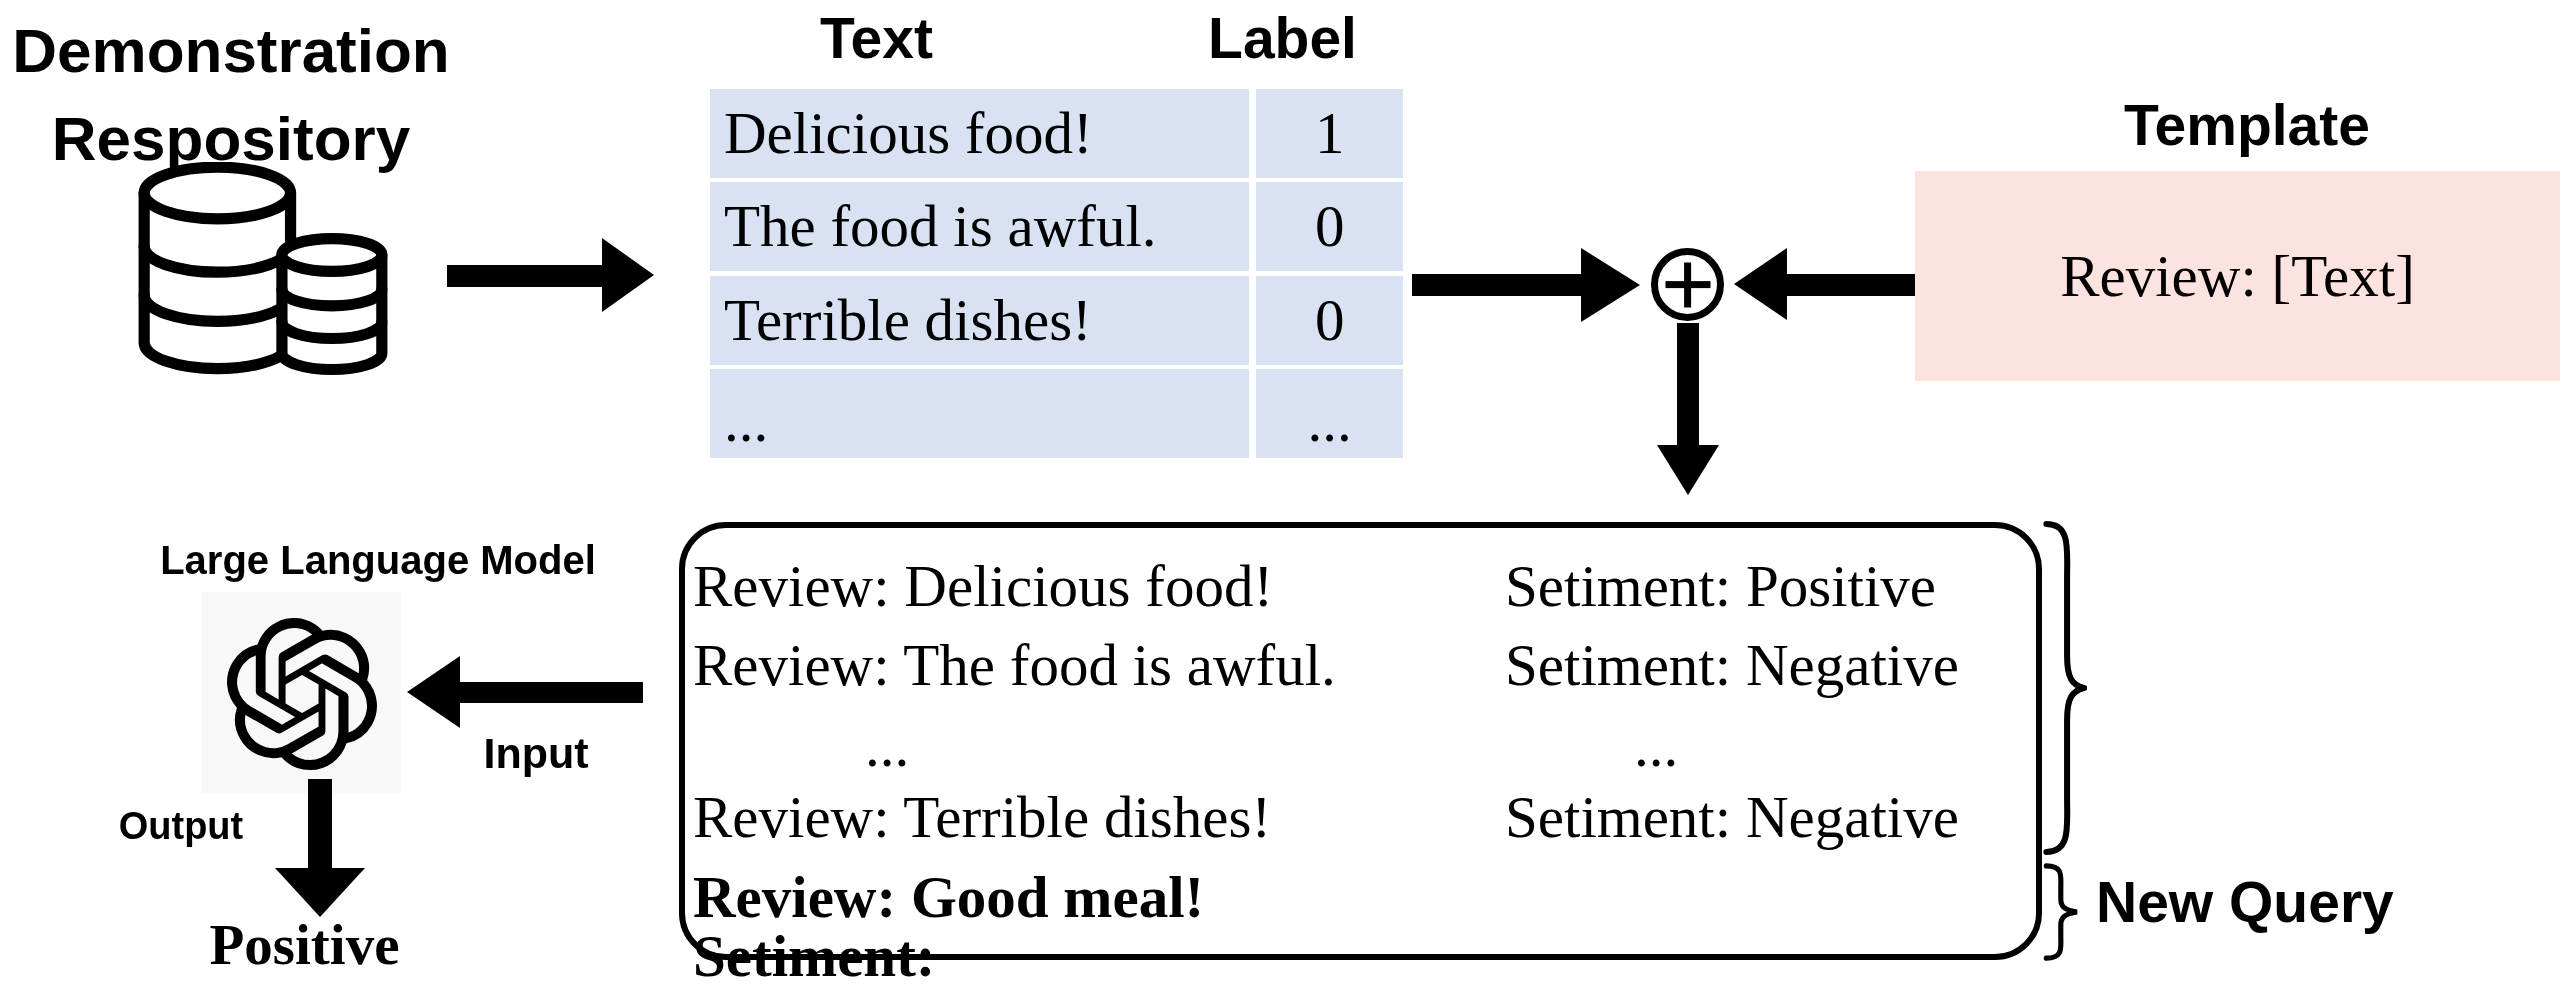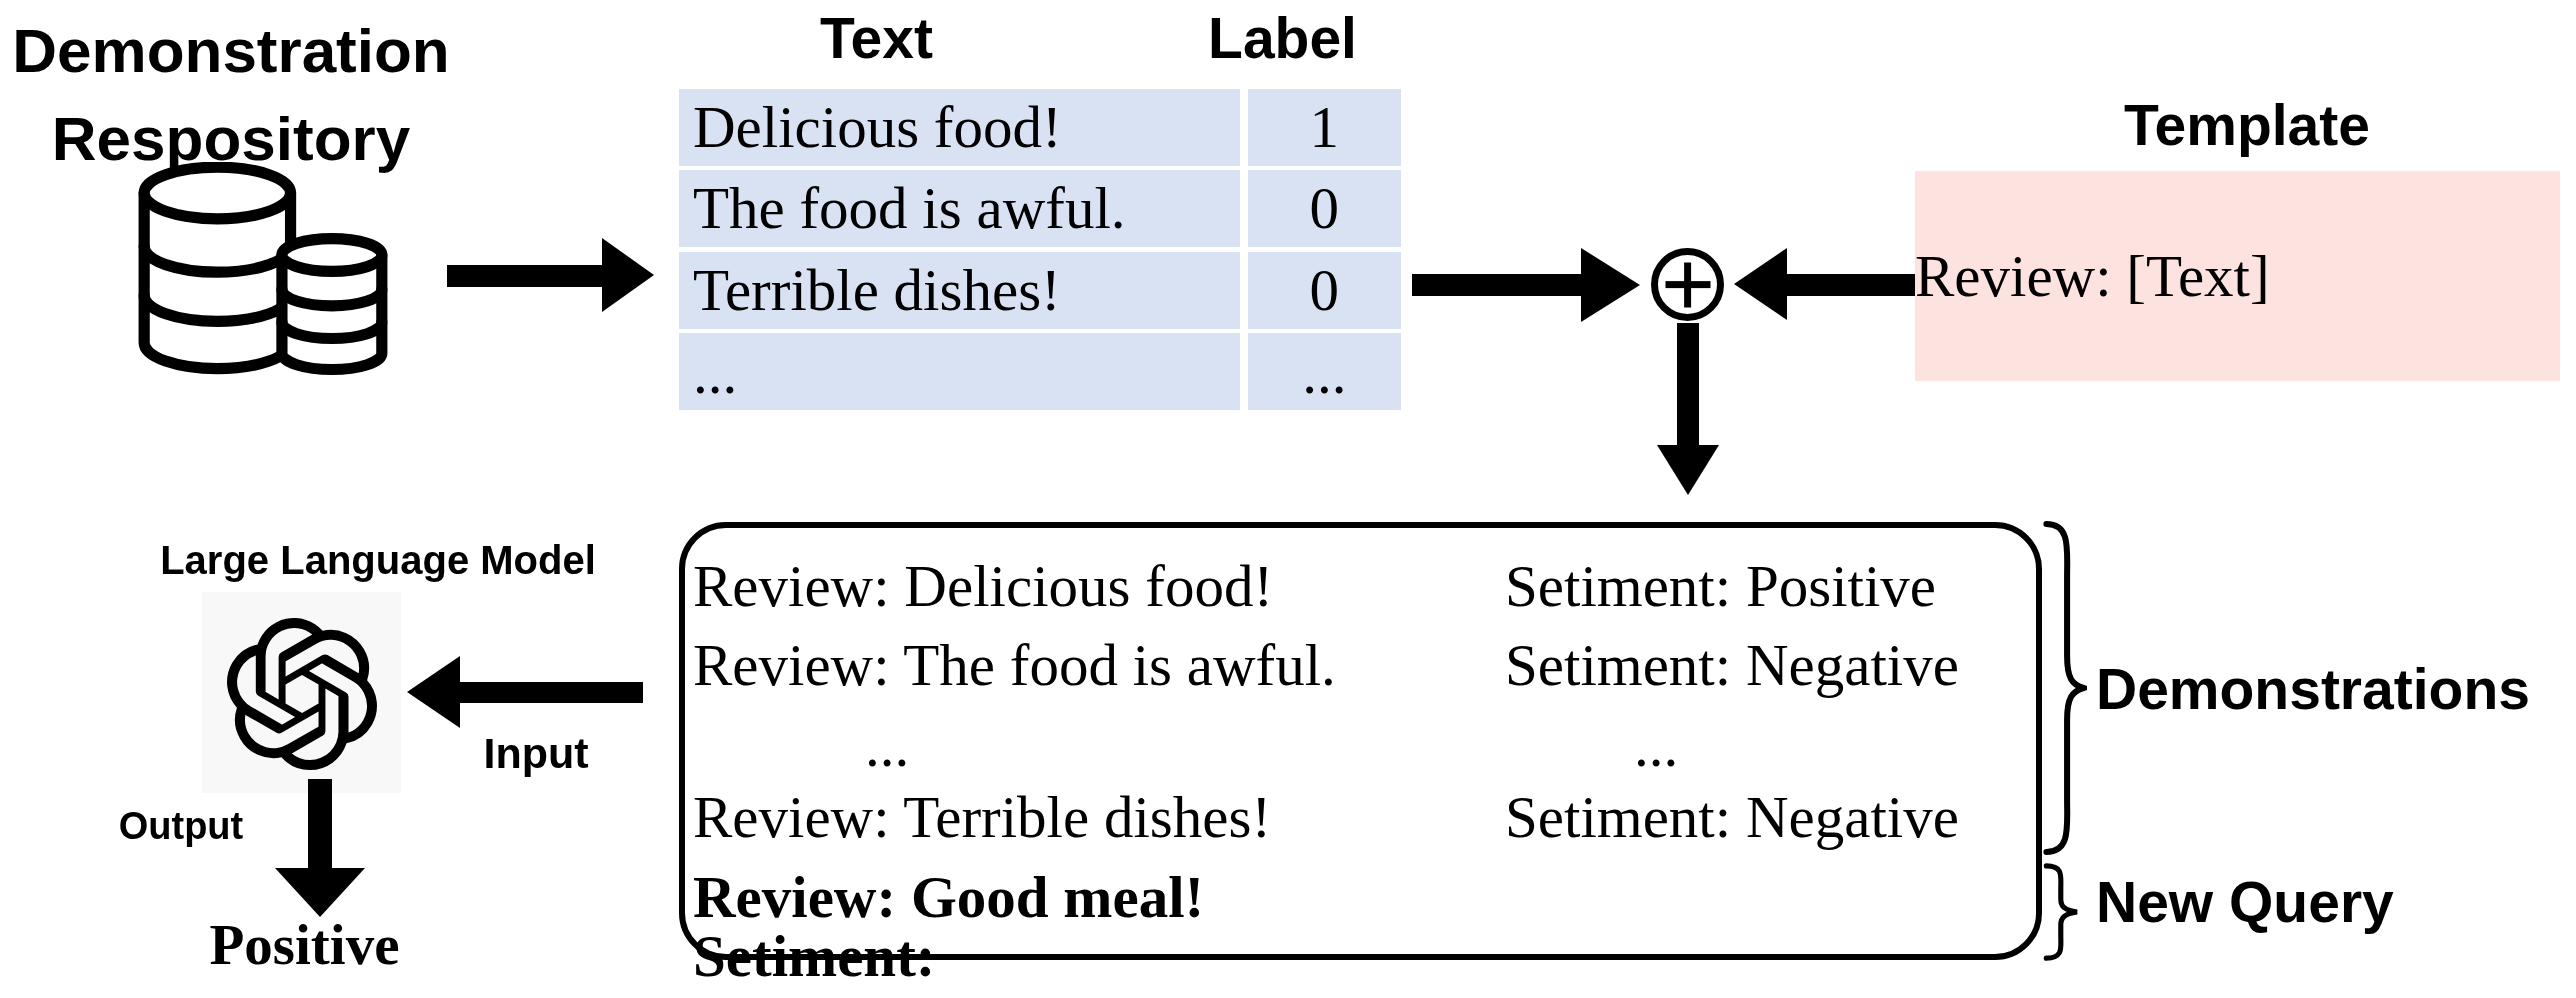--- a/index.html
+++ b/index.html
@@ -20,32 +20,32 @@
   .template-title{left:2109px; top:97px; width:276px; font-size:57px; line-height:57px;}
   .llm-title{left:13px; top:530px; width:660px; font-size:40px; line-height:60px;margin-left:35px;}
   .input-label{left:450px; top:732px; width:172px; font-size:43px; line-height:43px;}
   .output-label{left:95px; top:803px; width:172px; font-size:38px; line-height:47px;}
   .positive-label{left:175px; top:916px; width:259px; font-size:57px; line-height:57px; font-weight:bold;}
   .demos-label{left:2096px; top:661px; font-size:57px; line-height:57px;}
   .newquery-label{left:2096px; top:874px; font-size:57px; line-height:57px;}
 
   
   .dtable{left:679px; top:89px; width:724px;}
-  .drow{display:flex; margin-bottom:4.3px; height:77px;}
+  .drow{display:flex; margin-bottom:4.3px; height:89px;margin-left:31px;}
   .dcell-text{width:561px; margin-right:7.8px; background:var(--table-cell-bg,#d8e2f2);
     display:flex; align-items:center; padding-left:14px; box-sizing:border-box;
     font-size:59px;}
   .dcell-label{width:153px; background:var(--table-cell-bg,#d8e2f2);
     display:flex; align-items:center; justify-content:center; font-size:59px;}
   .drow.dots .dcell-text{align-items:flex-end; padding-bottom:1.7px;}
   .drow.dots .dcell-label{align-items:flex-end; padding-bottom:1.7px;}
 
   
   .tbox{left:1915px; top:171px; width:645px; height:210px; background:var(--template-bg,#fce3e0);
-    display:flex; flex-direction:column; align-items:flex-start; justify-content:center;
+    display:flex; flex-direction:column; align-items:center; justify-content:center;
     gap:24px; font-size:59px; line-height:62px;}
 
   
   .shaft{background:var(--ink,#000);}
   .head{width:0; height:0;}
   .head-r{border-top:37px solid transparent; border-bottom:37px solid transparent; border-left:52px solid var(--ink,#000);}
   .head-l{border-top:36px solid transparent; border-bottom:36px solid transparent; border-right:53px solid var(--ink,#000);}
   .head-d{border-left:31px solid transparent; border-right:31px solid transparent; border-top:50px solid var(--ink,#000);}
 
   
@@ -169,17 +169,16 @@
     <div class="pleft">Review: Good meal!</div>
     <div class="pright">Setiment:</div>
   </div>
 
   <svg class="abs" style="left:2042px; top:518px;" width="45" height="340" viewBox="0 0 52 394">
     <path d="M5,7 C33,7 29,36 29,68 L29,160 C29,186 35,193 48,197 C35,201 29,208 29,234 L29,326 C29,358 33,387 5,387" fill="none" stroke="#000000" stroke-width="7" stroke-linecap="round"></path>
   </svg>
   <svg class="abs" style="left:2042px; top:862px;" width="41" height="100" viewBox="0 0 48 116">
     <path d="M5,4 C25,4 22,16 22,30 L22,43 C22,52 27,56 41,58 C27,60 22,64 22,73 L22,86 C22,100 25,112 5,112" fill="none" stroke="#000000" stroke-width="6" stroke-linecap="round"></path>
   </svg>
-  <div class="abs demos-label sans-b">Demonstrations</div>
   <div class="abs newquery-label sans-b">New Query</div>
 
 </div>
 
 
 </body></html>

